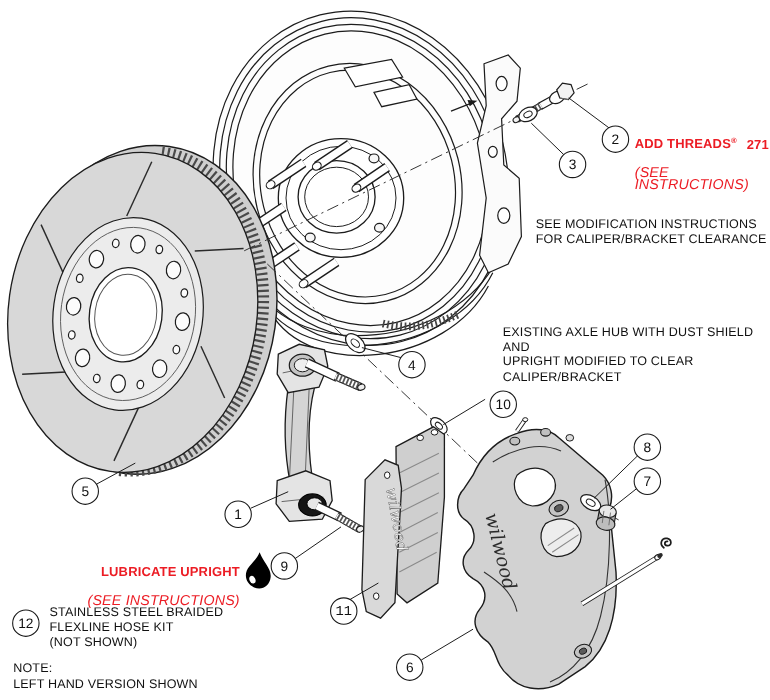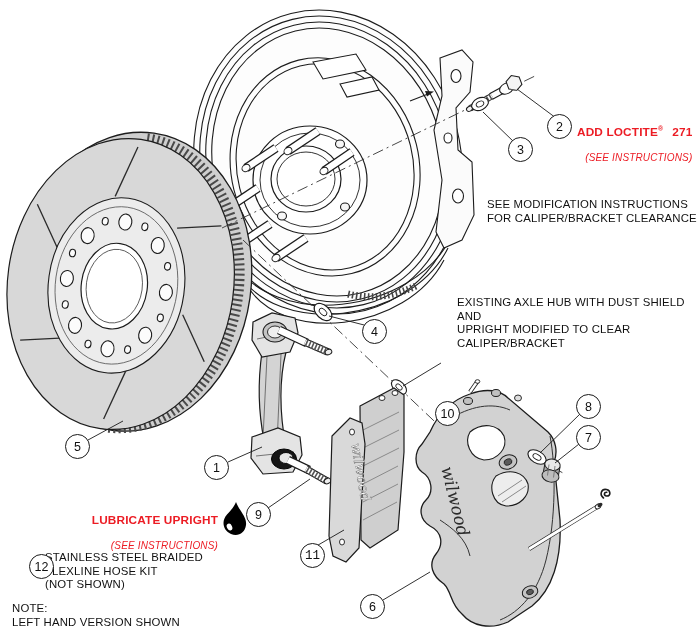--- a/index.html
+++ b/index.html
@@ -3,21 +3,21 @@
 <meta charset="utf-8">
 <style>
   html,body{margin:0;padding:0;background:#fff;}
   .stage{position:relative;width:700px;height:636px;background:#ffffff;overflow:hidden;
          font-family:"Liberation Sans",sans-serif;}
   .stage svg{position:absolute;left:0;top:0;}
   .lbl{position:absolute;color:#111;font-size:11.4px;line-height:13.6px;
        letter-spacing:.15px;white-space:pre-line;}
   .red{color:#ec1c24;}
   .b{font-weight:bold;font-size:11.8px;line-height:13px;}
-  .i{font-style:italic;font-size:10px;line-height:11px;text-align:right;}
+  .i{font-style:italic;font-size:13px;line-height:11px;}
   .right{text-align:right;}
   .callout{position:absolute;width:23px;height:23px;border:1.4px solid #1a1a1a;border-radius:50%;
            background:#fff;display:flex;align-items:center;justify-content:center;
            font-size:12.5px;color:#111;z-index:5;}
   sup{font-size:7px;}
   .loc-num{margin-left:9px;}
 </style>
 </head>
 <body>
 
@@ -309,32 +309,32 @@
     </div>
   <div class="callout" style="left:576px;top:425px;">
       <span>7</span>
     </div>
   <div class="callout" style="left:576px;top:394px;">
       <span>8</span>
     </div>
   <div class="callout" style="left:246px;top:502px;">
       <span>9</span>
     </div>
-  <div class="callout" style="left:435px;top:355px;margin-top:46px;">
+  <div class="callout" style="left:445px;top:355px;">
       <span>10</span>
     </div>
   <div class="callout" style="left:300px;top:543px;font-family:Liberation Mono, monospace;">
       <span>11</span>
     </div>
-  <div class="callout" style="left:29px;top:554px;">
+  <div class="callout" style="left:11px;top:554px;">
       <span>12</span>
     </div>
 
   <div class="lbl" style="left:577px;top:108px;">
-    <div class="red b"><span>ADD LOCTITE</span><sup>®</sup><span class="loc-num">271</span></div>
+    <div class="red b"><span>ADD THREADS</span><sup>®</sup><span class="loc-num">271</span></div>
     <div class="red i">(SEE INSTRUCTIONS)</div>
   </div>
 
   <div class="lbl" style="left:487px;top:198px;">SEE MODIFICATION INSTRUCTIONS
 FOR CALIPER/BRACKET CLEARANCE</div>
 
   <div class="lbl" style="left:441px;top:296px;margin-left:16px;">EXISTING AXLE HUB WITH DUST SHIELD AND
 UPRIGHT MODIFIED TO CLEAR CALIPER/BRACKET</div>
 
   <div class="lbl right" style="left:58px;top:500px;width:160px;">

